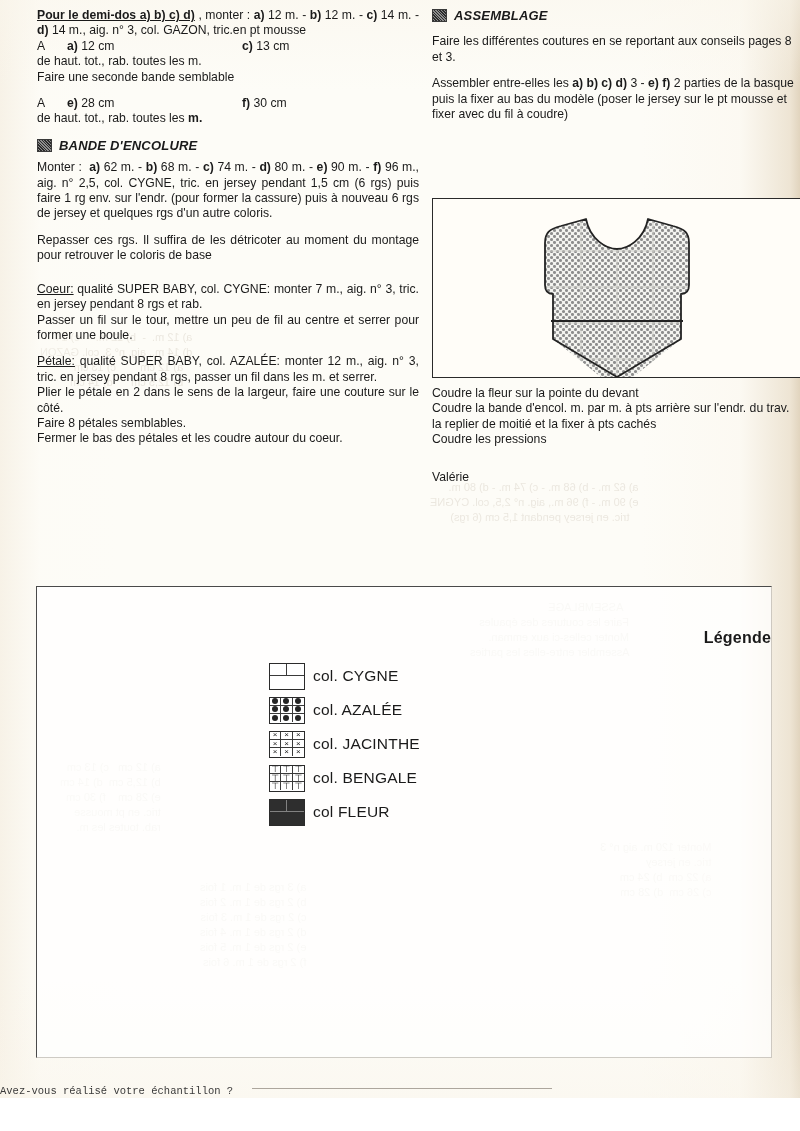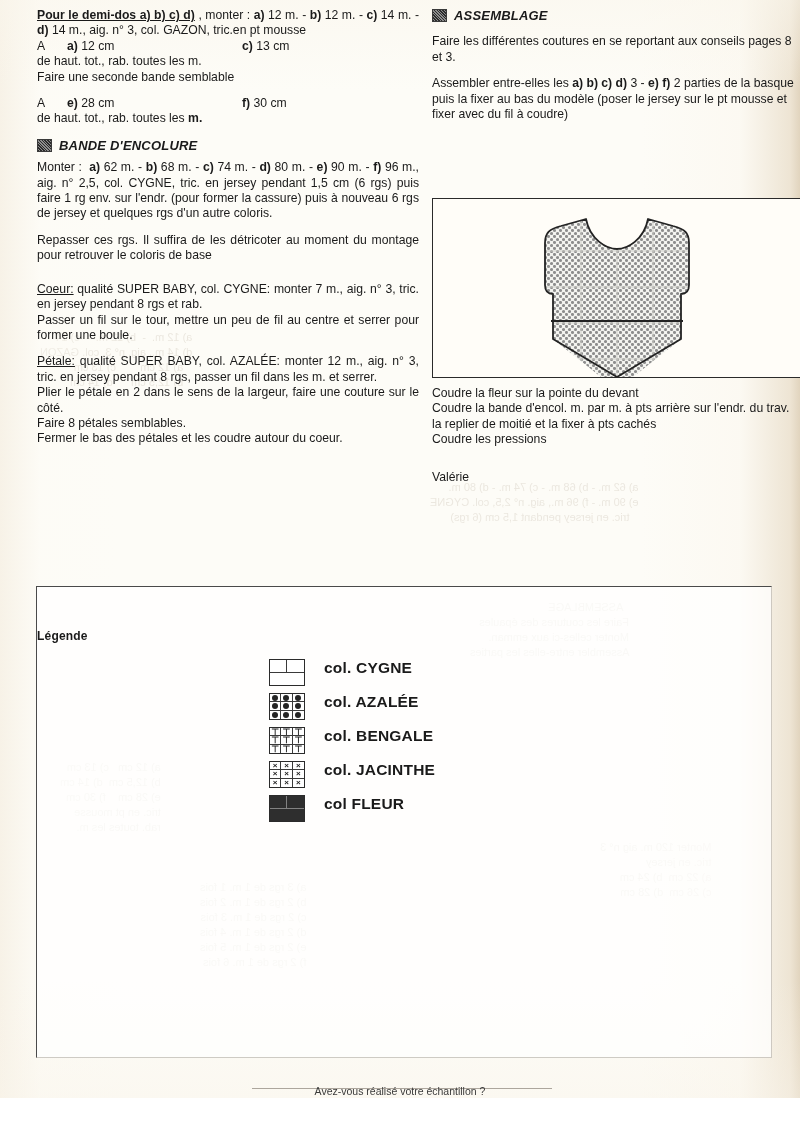--- a/index.html
+++ b/index.html
@@ -125,36 +125,35 @@
     height: 470px;
     border: 1.4px solid #4a4a4a;
     border-right-color: rgba(120,110,95,0.35);
     border-bottom-color: rgba(120,110,95,0.35);
     background: rgba(255,255,255,0.72);
   }
   #legend-title {
     position: absolute;
     left: 0; right: 0;
     top: 42px;
-    text-align: left;
-    font-size: 12px;
+    text-align: right;
+    font-size: 16px;
     font-weight: bold;
     letter-spacing: 0.2px;
   }
   #legend-list {
     position: absolute;
     left: 232px;
     top: 72px;
   }
   .leg-row {
     display: flex;
-    align-items: flex-start;
+    align-items: center;
     height: 34px;
-    gap: 19px;
-    font-weight: bold;
+    gap: 8px;
   }
   .swatch {
     width: 36px;
     height: 27px;
     border: 1px solid #2b2b2b;
     position: relative;
     flex: 0 0 auto;
     background: #ffffff;
     box-sizing: border-box;
   }
@@ -204,23 +203,24 @@
     top: 1088px;
     width: 300px;
     height: 1px;
     background: #6b6257;
     opacity: 0.55;
   }
   #footer-text {
     position: absolute;
     left: 0; right: 0;
     top: 1085px;
-    text-align: center;
+    text-align: left;
     font-size: 10.5px;
     color: #3a3a3a;
+    font-family: Liberation Mono, monospace;
   }
   #footer-page {
     position: absolute;
     left: 0; right: 0;
     top: 1107px;
     text-align: center;
     font-size: 10.5px;
     color: #3a3a3a;
   }
 </style>
@@ -396,52 +396,52 @@
               <i class="sw-dot lastrow"></i>
               <i class="sw-dot lastrow"></i>
           </span>
         </span>
         <span class="leg-label">col. AZALÉE</span>
       </div>
 
       <div class="leg-row">
         <span class="swatch">
           <span class="cellgrid" style="grid-template-columns:repeat(3,1fr);grid-template-rows:repeat(3,1fr);">
+            <i class="sw-x"></i>
+              <i class="sw-x"></i>
+              <i class="sw-x"></i>
+            <i class="sw-x"></i>
+              <i class="sw-x"></i>
+              <i class="sw-x"></i>
+            <i class="sw-x lastrow"></i>
+              <i class="sw-x lastrow"></i>
+              <i class="sw-x lastrow"></i>
+          </span>
+        </span>
+        <span class="leg-label">col. JACINTHE</span>
+      </div>
+
+      <div class="leg-row">
+        <span class="swatch">
+          <span class="cellgrid" style="grid-template-columns:repeat(3,1fr);grid-template-rows:repeat(3,1fr);">
             <i class="sw-h"></i>
               <i class="sw-h"></i>
               <i class="sw-h"></i>
             <i class="sw-h"></i>
               <i class="sw-h"></i>
               <i class="sw-h"></i>
             <i class="sw-h lastrow"></i>
               <i class="sw-h lastrow"></i>
               <i class="sw-h lastrow"></i>
           </span>
         </span>
         <span class="leg-label">col. BENGALE</span>
       </div>
 
       <div class="leg-row">
-        <span class="swatch">
-          <span class="cellgrid" style="grid-template-columns:repeat(3,1fr);grid-template-rows:repeat(3,1fr);">
-            <i class="sw-x"></i>
-              <i class="sw-x"></i>
-              <i class="sw-x"></i>
-            <i class="sw-x"></i>
-              <i class="sw-x"></i>
-              <i class="sw-x"></i>
-            <i class="sw-x lastrow"></i>
-              <i class="sw-x lastrow"></i>
-              <i class="sw-x lastrow"></i>
-          </span>
-        </span>
-        <span class="leg-label">col. JACINTHE</span>
-      </div>
-
-      <div class="leg-row">
         <span class="swatch solid g2">
           <span class="cellgrid" style="grid-template-columns:repeat(2,1fr);grid-template-rows:repeat(2,1fr);">
             <i></i>
               <i></i>
               <i class="lastrow"></i>
               <i class="lastrow"></i>
           </span>
         </span>
         <span class="leg-label">col FLEUR</span>
       </div>

